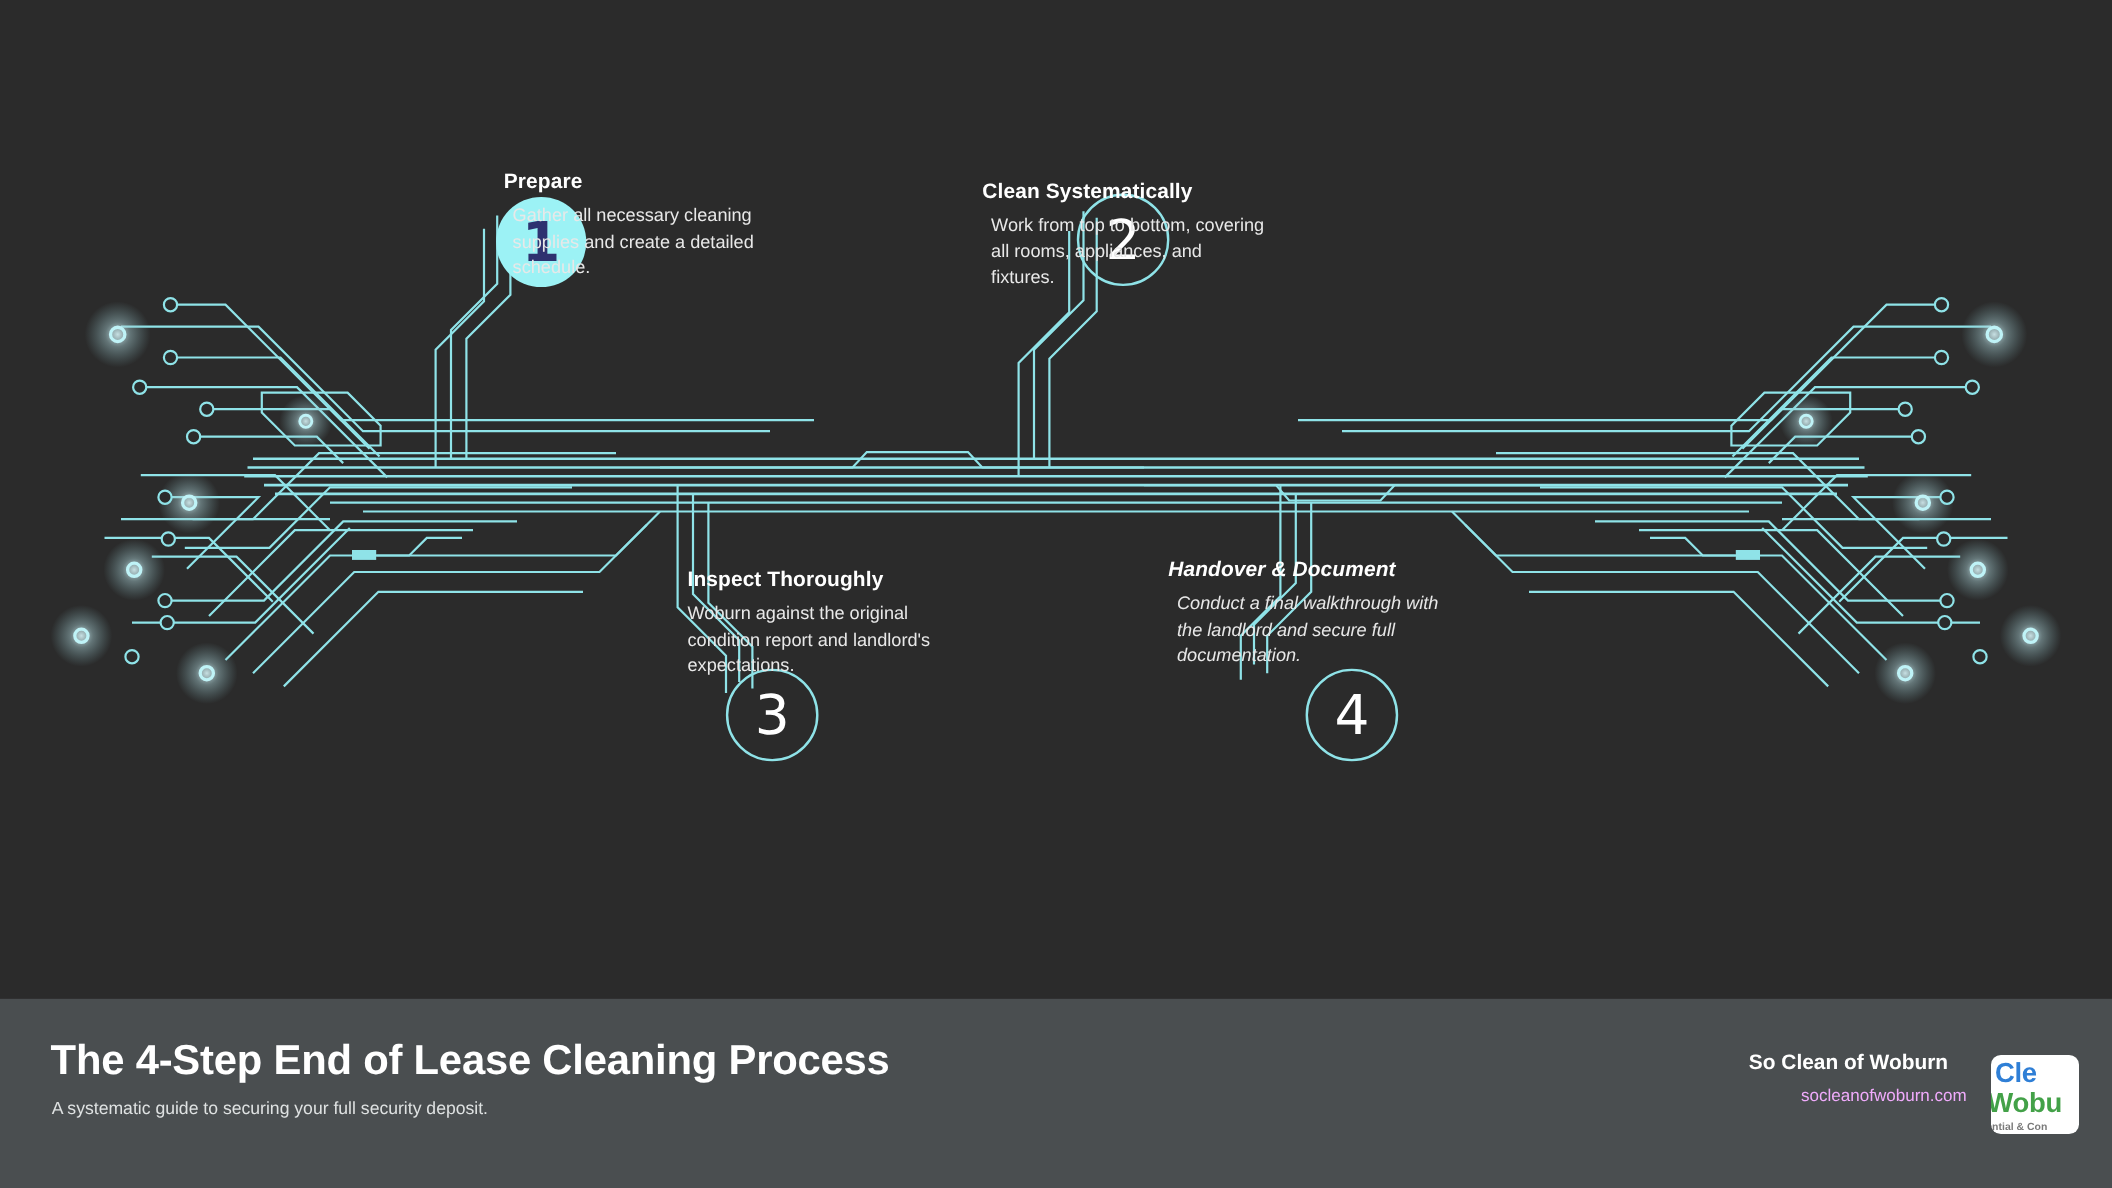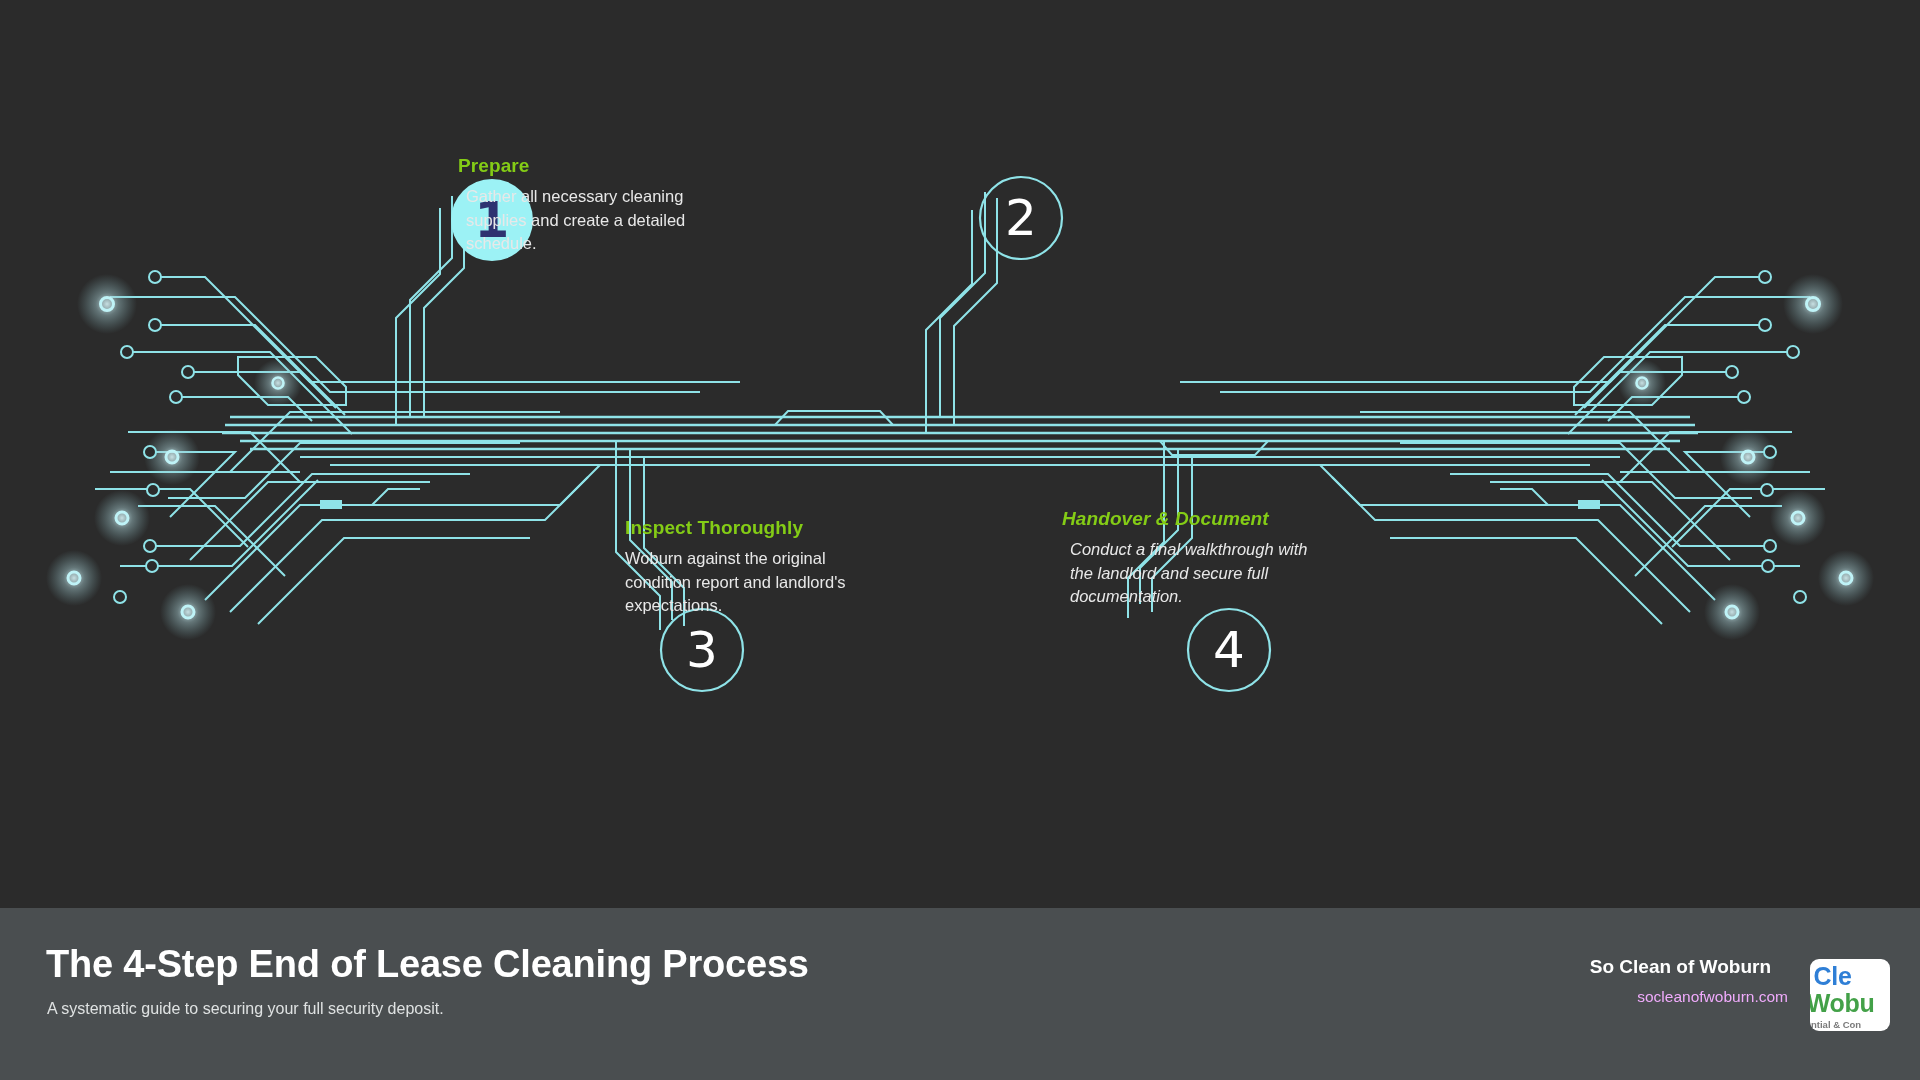--- a/index.html
+++ b/index.html
@@ -40,21 +40,21 @@
   }
 
   
   .step-text {
     position: absolute;
     width: 260px;
   }
   .step-title {
     font-size: 19px;
     font-weight: bold;
-    color: #84cc16;
+    color: #ffffff;
     line-height: 1.25;
     margin: 0 0 7px 0;
     letter-spacing: 0.1px;
   }
   .step-desc {
     font-size: 16.5px;
     color: #e8e8e8;
     line-height: 1.44;
     margin: 0;
   }
@@ -356,20 +356,24 @@
     <div class="num-label num-filled" style="left:452px; top:186px; width:80px; font-size:50px; line-height:68px;">1</div>
     <div class="num-label num-outline" style="left:981px; top:184px; width:80px; font-size:50px; line-height:68px;">2</div>
     <div class="num-label num-outline" style="left:662px; top:616px; width:80px; font-size:50px; line-height:68px;">3</div>
     <div class="num-label num-outline" style="left:1189px; top:616px; width:80px; font-size:50px; line-height:68px;">4</div>
 
     <div class="step-text align-left" id="step-text-1">
       <p class="step-title">Prepare</p>
       <p class="step-desc">Gather all necessary cleaning supplies and create a detailed schedule.</p>
     </div>
 
+    <div class="step-text align-left" id="step-text-2">
+      <p class="step-title">Clean Systematically</p>
+      <p class="step-desc">Work from top to bottom, covering all rooms, appliances, and fixtures.</p>
+    </div>
 
     <div class="step-text align-right" id="step-text-3">
       <p class="step-title">Inspect Thoroughly</p>
       <p class="step-desc">Woburn against the original condition report and landlord's expectations.</p>
     </div>
 
     <div class="step-text align-left" id="step-text-4">
       <p class="step-title">Handover &amp; Document</p>
       <p class="step-desc">Conduct a final walkthrough with the landlord and secure full documentation.</p>
     </div>

